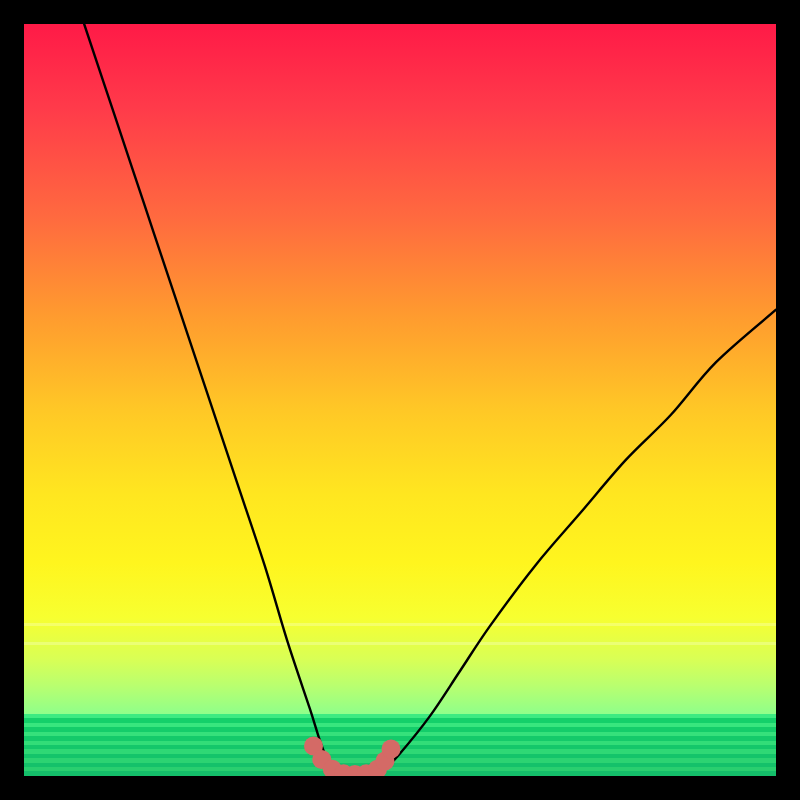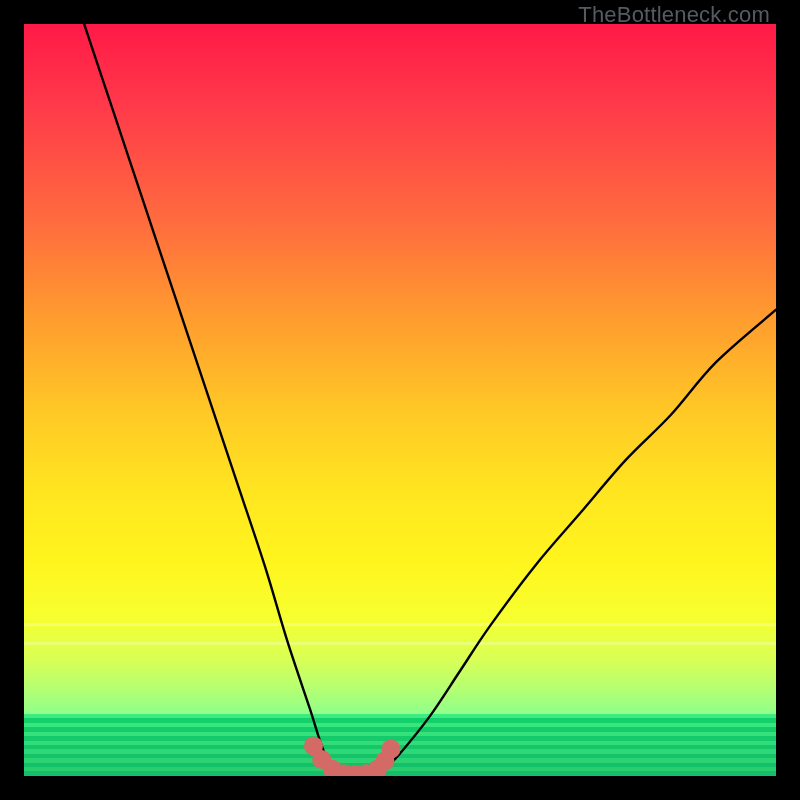--- a/index.html
+++ b/index.html
@@ -89,21 +89,20 @@
     top: 0;
     width: 752px;
     height: 752px;
   }
 </style>
 </head>
 <body>
 
 <div class="frame">
 
-  <div class="watermark">TheBottleneck.com</div>
 
   <div class="plot">
     <div class="gradient"></div>
 
     <div class="band-white1"></div>
     <div class="band-white2"></div>
 
     <div class="green-zone" id="green-zone">
         <div class="green-stripe" style="background: rgb(60, 235, 130); height: 4.42857px;"></div>
         <div class="green-stripe" style="background: rgb(20, 208, 106); height: 4.42857px;"></div>

